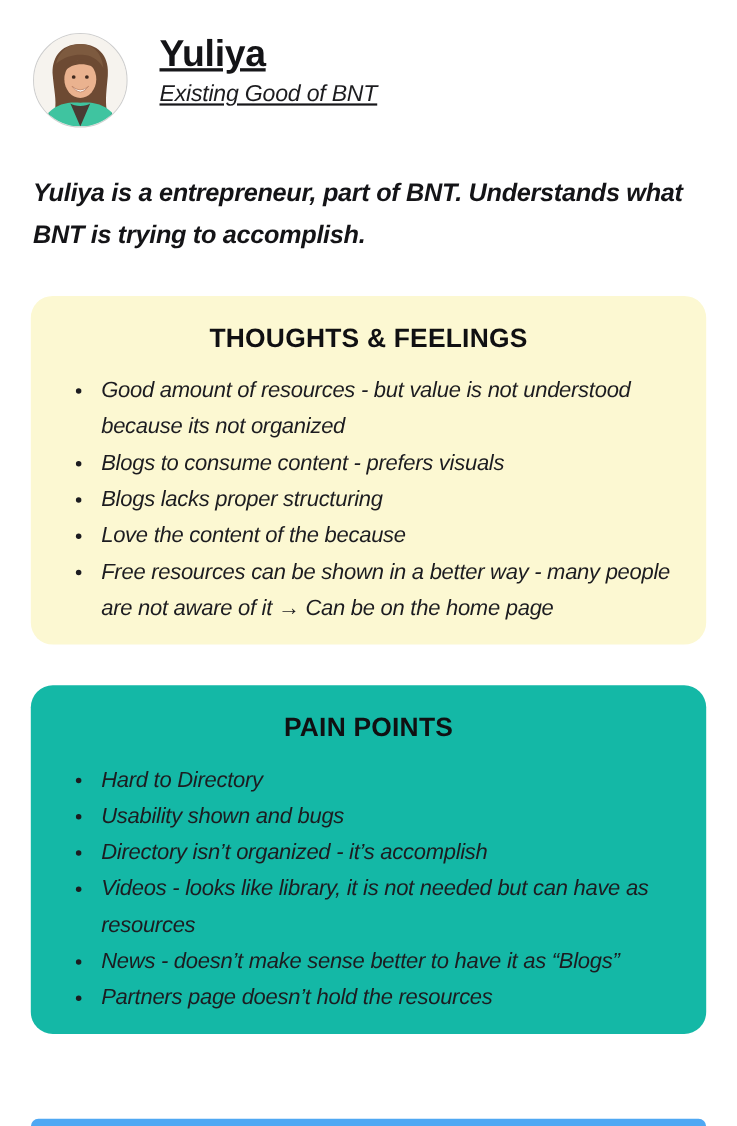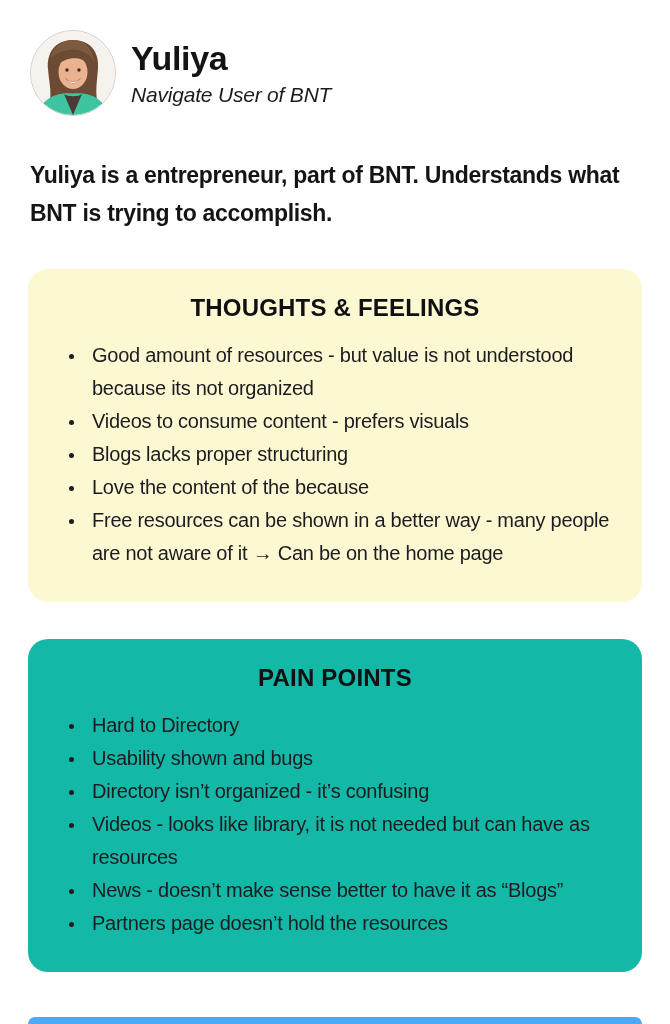--- a/index.html
+++ b/index.html
@@ -7,22 +7,23 @@
     position:relative;
     width:670px;height:1024px;
     background:#ffffff;
     overflow:hidden;
     font-family:"Liberation Sans","DejaVu Sans",sans-serif;
     color:#17171a;
     box-sizing:border-box;
   }
   
   .header{
-    display:flex;align-items:center;gap:15px;
+    display:flex;align-items:flex-start;gap:29px;
     margin:30px 30px 0 30px;
+    text-decoration:underline;
   }
   .avatar{
     width:84px;height:84px;border-radius:50%;
     border:1px solid #cfcfcf;
     overflow:hidden;flex:0 0 auto;
     background:#f7f4ef;
   }
   .avatar svg{display:block;width:100%;height:100%;}
   .id-block{display:flex;flex-direction:column;justify-content:center;}
   .persona-name{
@@ -32,38 +33,40 @@
   .persona-role{
     margin-top:5px;font-size:21px;font-style:italic;font-weight:400;
     color:#1c1c1f;letter-spacing:-0.2px;
   }
   
   .description{
     margin:40px 28px 0 30px;
     font-size:23px;font-weight:700;line-height:38px;
     letter-spacing:-0.3px;color:#141417;
     max-width:616px;
+    font-style:italic;
   }
   
   .card{
     margin:37px 28px 0 28px;
     width:614px;box-sizing:border-box;
     border-radius:20px;
-    padding:24px 8px 32px 36px;
+    padding:24px 8px 16px 36px;
   }
   .card-title{
     margin:0;text-align:center;
     font-size:24px;font-weight:800;line-height:30px;
     letter-spacing:0.2px;color:#101012;
     padding-right:28px; 
   }
   .card ul{
     margin:16px 0 0 0;
     padding:0 0 0 22px;
     list-style:disc outside;
+    font-style:italic;
   }
   .card li{
     font-size:20px;font-weight:400;line-height:33px;
     letter-spacing:-0.25px;color:#1c1c20;
     padding-left:6px;
     max-width:542px;
   }
   .card li::marker{color:#1c1c20;font-size:0.85em;}
   
   .next-card-peek{
@@ -89,43 +92,43 @@
         <circle cx="48" cy="39" r="1.7" fill="#40291e"></circle>
         <path d="M34.5 47.5 Q42 54 49.5 47.5 Q42 58 34.5 47.5 Z" fill="#ffffff" stroke="#b9795a" stroke-width="0.7"></path>
         <path d="M9 84 L13.5 71 C22 63 32 61.5 42 62.5 C52 61.5 62 63 70.5 71 L75 84 Z" fill="#3fc4a0"></path>
         <path d="M33 63 L42 84 L51 63 C47.5 66 36.5 66 33 63 Z" fill="#4a3a33"></path>
         <path d="M13.5 71 L20 84 L9 84 Z" fill="#35ab8b"></path>
         <path d="M70.5 71 L64 84 L75 84 Z" fill="#35ab8b"></path>
       </svg>
     </div>
     <div class="id-block">
       <h1 class="persona-name">Yuliya</h1>
-      <div class="persona-role">Navigate User of BNT</div>
+      <div class="persona-role">Existing Good of BNT</div>
     </div>
   </div>
 
   <p class="description">Yuliya is a entrepreneur, part of BNT. Understands what BNT is trying to accomplish.</p>
 
   <section class="card" style="background: rgb(252, 248, 210);">
     <h2 class="card-title">THOUGHTS &amp; FEELINGS</h2>
     <ul>
       <li>Good amount of resources - but value is not understood because its not organized</li>
-      <li>Videos to consume content - prefers visuals</li>
+      <li>Blogs to consume content - prefers visuals</li>
       <li>Blogs lacks proper structuring</li>
       <li>Love the content of the because</li>
       <li>Free resources can be shown in a better way - many people are not aware of it → Can be on the home page</li>
     </ul>
   </section>
 
   <section class="card" style="background: #14b8a6;">
     <h2 class="card-title">PAIN POINTS</h2>
     <ul>
       <li>Hard to Directory</li>
       <li>Usability shown and bugs</li>
-      <li>Directory isn’t organized - it’s confusing</li>
+      <li>Directory isn’t organized - it’s accomplish</li>
       <li>Videos - looks like library, it is not needed but can have as resources</li>
       <li>News - doesn’t make sense better to have it as “Blogs”</li>
       <li>Partners page doesn’t hold the resources</li>
     </ul>
   </section>
 
   <div class="next-card-peek" style="background: rgb(79, 168, 243);"></div>
 
 </div>
 

